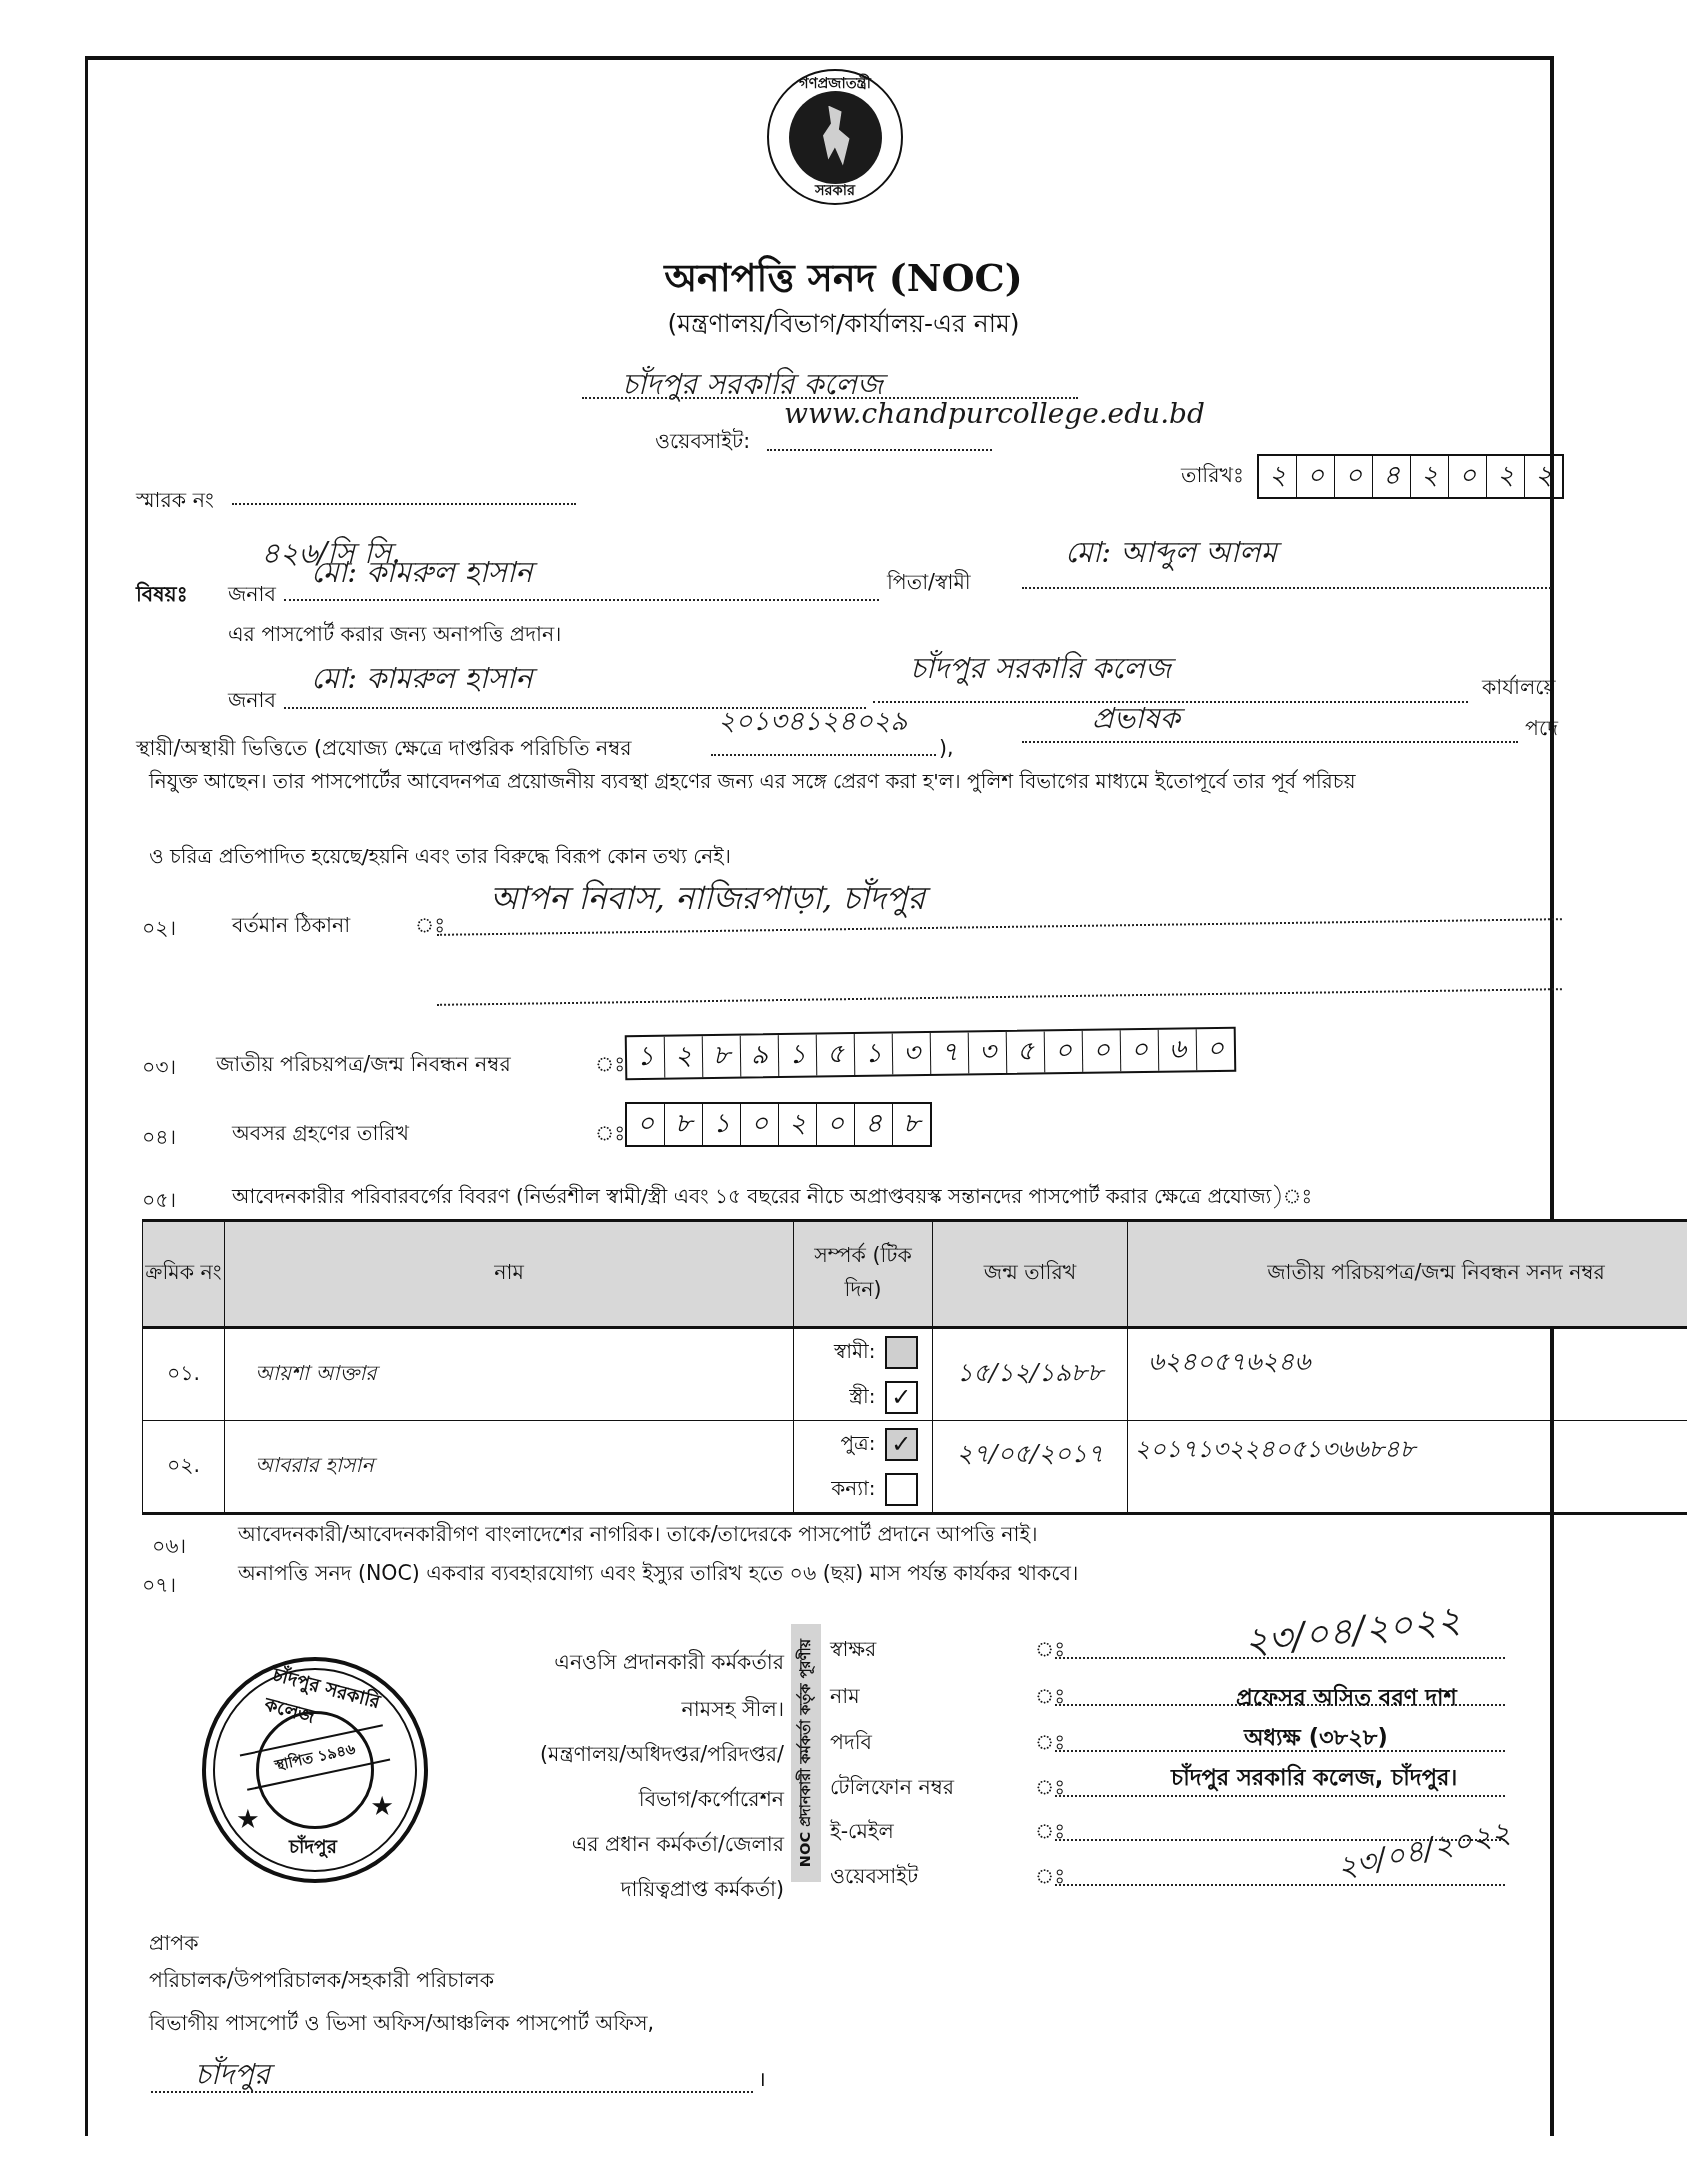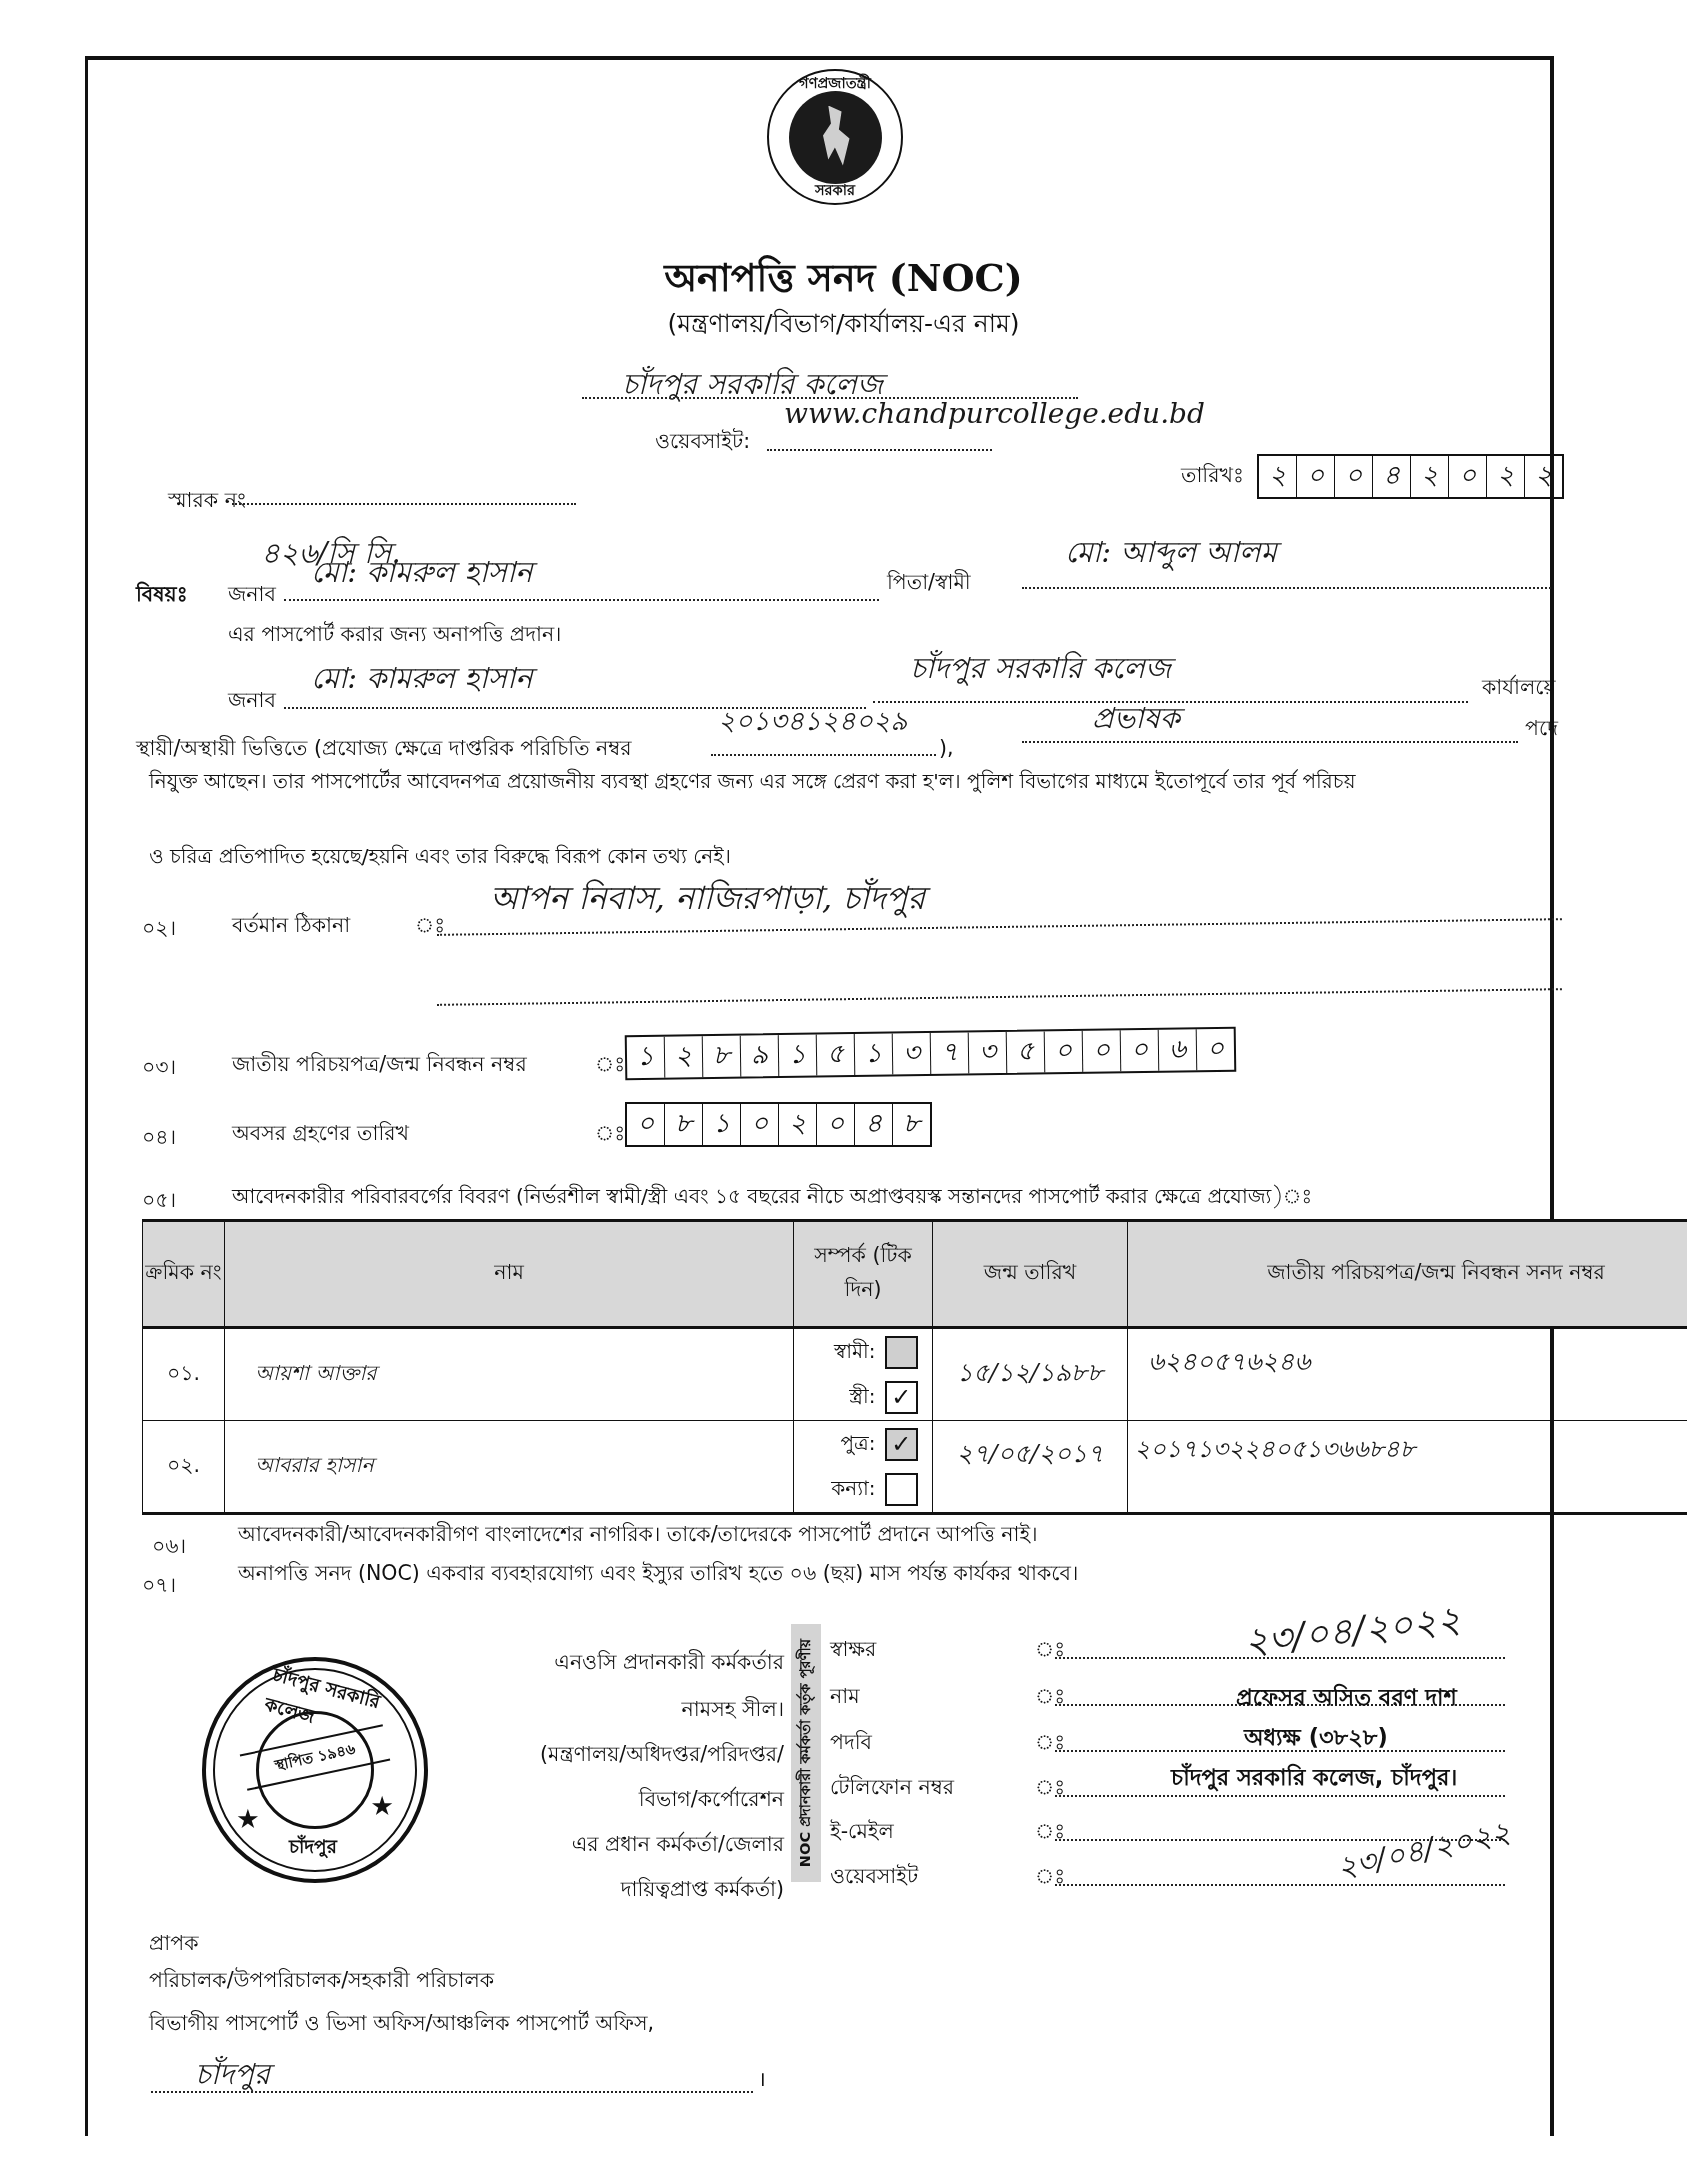--- a/index.html
+++ b/index.html
@@ -57,21 +57,21 @@
 <div class="abs title">অনাপত্তি সনদ (NOC)</div>
 <div class="abs subtitle">(মন্ত্রণালয়/বিভাগ/কার্যালয়-এর নাম)</div>
 
 <div class="abs hand" style="left:622px;top:361px;">চাঁদপুর সরকারি কলেজ</div>
 <div class="dots" style="left:582px;top:397px;width:496px;"></div>
 
 <div class="abs txt" style="left:655px;top:429px;">ওয়েবসাইট:</div>
 <div class="abs hand" style="left:784px;top:397px;font-size:28px;">www.chandpurcollege.edu.bd</div>
 <div class="dots" style="left:767px;top:449px;width:225px;"></div>
 
-<div class="abs txt" style="left:136px;top:488px;margin-left:32px;">স্মারক নং</div>
+<div class="abs txt" style="left:136px;top:488px;">স্মারক নং</div>
 <div class="abs hand" style="left:261px;top:484px;margin-top:46px;">৪২৬/সি সি.</div>
 <div class="dots" style="left:232px;top:503px;width:344px;"></div>
 
 <div class="abs txt" style="left:1181px;top:463px;">তারিখঃ</div>
 <div class="boxrow" id="date-boxes" style="left:1257px;top:454px;">
     <div class="cell">২</div>
     <div class="cell">০</div>
     <div class="cell">০</div>
     <div class="cell">৪</div>
     <div class="cell">২</div>
@@ -108,21 +108,21 @@
 <div class="abs txt" style="left:149px;top:844px;font-size:20px;">ও চরিত্র প্রতিপাদিত হয়েছে/হয়নি এবং তার বিরুদ্ধে বিরূপ কোন তথ্য নেই।</div>
 
 <div class="abs txt" style="left:142px;top:916px;">০২।</div>
 <div class="abs txt" style="left:232px;top:913px;">বর্তমান ঠিকানা</div>
 <div class="abs txt" style="left:415px;top:913px;">ঃ</div>
 <div class="abs hand" style="left:490px;top:873px;font-size:32px;">আপন নিবাস, নাজিরপাড়া, চাঁদপুর</div>
 <div class="dots" style="left:437px;top:926px;width:1125px;transform:rotate(-0.8deg);"></div>
 <div class="dots" style="left:437px;top:996px;width:1125px;transform:rotate(-0.8deg);"></div>
 
 <div class="abs txt" style="left:142px;top:1055px;">০৩।</div>
-<div class="abs txt" style="left:232px;top:1052px;text-align:center;">জাতীয় পরিচয়পত্র/জন্ম নিবন্ধন নম্বর</div>
+<div class="abs txt" style="left:216px;top:1052px;text-align:center;">জাতীয় পরিচয়পত্র/জন্ম নিবন্ধন নম্বর</div>
 <div class="abs txt" style="left:595px;top:1052px;">ঃ</div>
 <div class="boxrow" id="nid-boxes" style="left:625px;top:1031px;transform:rotate(-0.8deg);">
     <div class="cell">১</div>
     <div class="cell">২</div>
     <div class="cell">৮</div>
     <div class="cell">৯</div>
     <div class="cell">১</div>
     <div class="cell">৫</div>
     <div class="cell">১</div>
     <div class="cell">৩</div>

